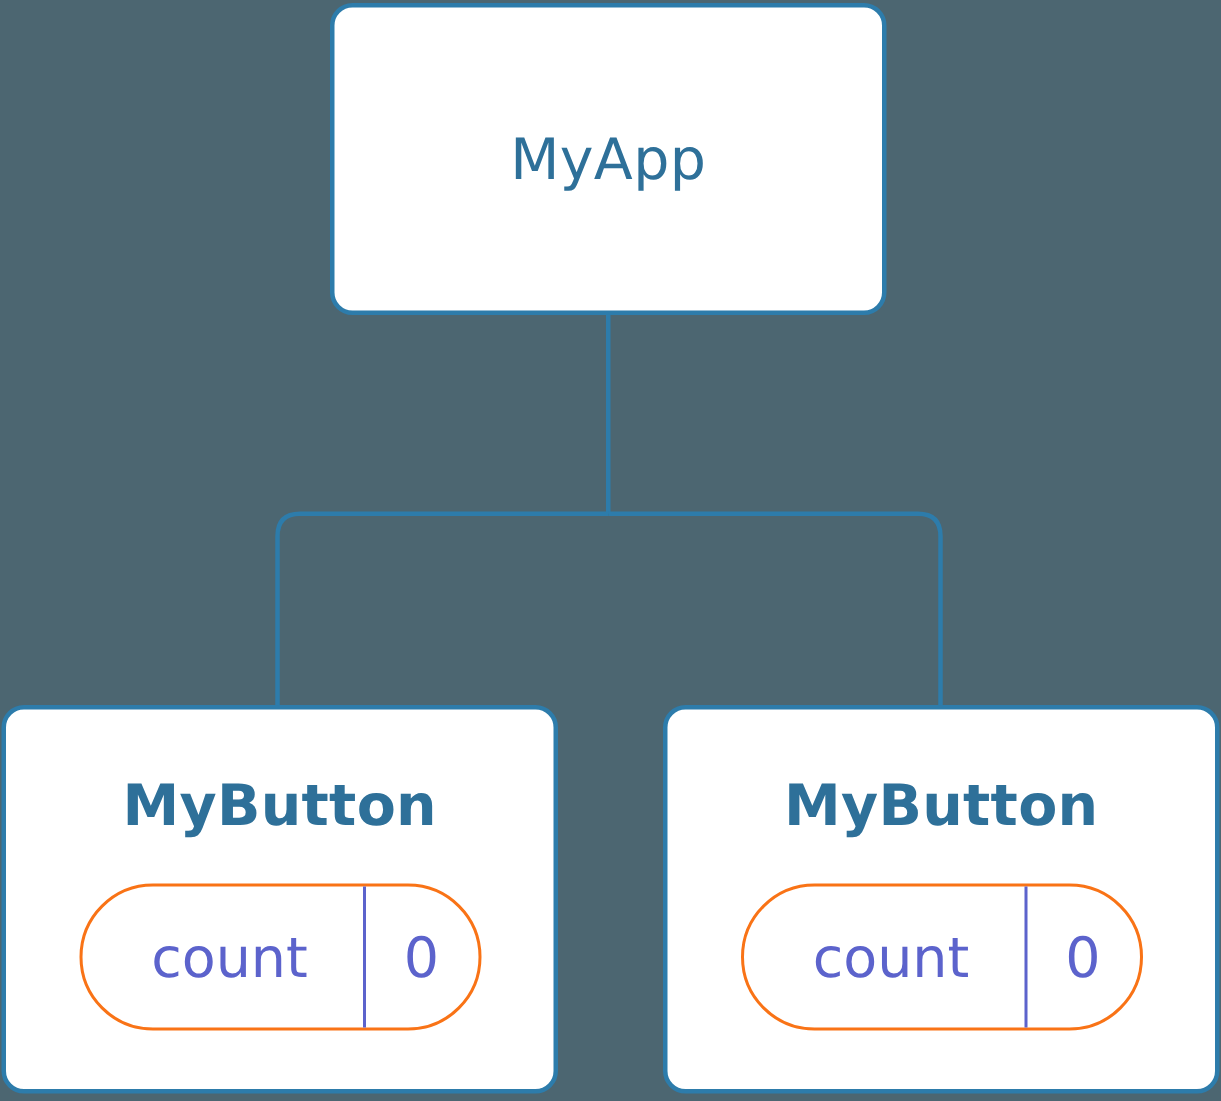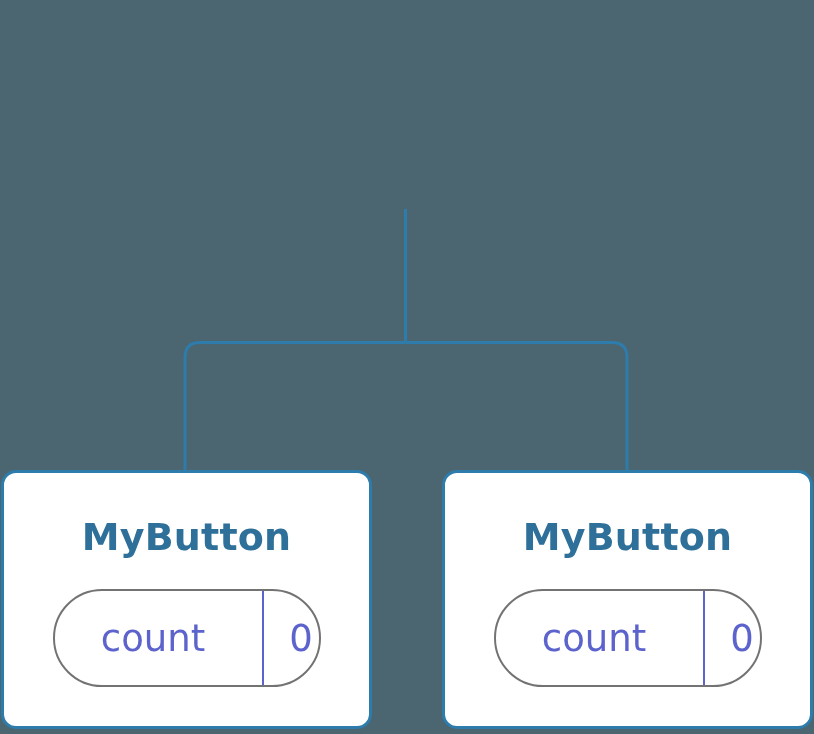--- a/index.html
+++ b/index.html
@@ -82,25 +82,24 @@
     font-weight: bold;
   }
 
   
   .state-pill {
     position: relative;
     margin-top: 33px;
     box-sizing: border-box;
     height: 98px;
     width: 268px;
-    border: 2px solid #737373;
+    border: 2px solid #f97316;
     border-radius: 49px;
     display: flex;
     align-items: stretch;
-    gap: 20px;
   }
   .state-key,
   .state-value {
     display: flex;
     align-items: center;
     justify-content: center;
     color: #5c63cc;
     font-size: 37px;
     line-height: 1;
     white-space: nowrap;
@@ -125,20 +124,23 @@
 
   <svg id="connectors" viewBox="0 0 814 734" width="814" height="734" fill="none" xmlns="http://www.w3.org/2000/svg">
 
     <path d="M405.5 209 L405.5 342.5" stroke="#2d7cab" stroke-width="3" fill="none"></path>
 
     <path d="M405.5 342.5 L200 342.5 Q185 342.5 185 357.5 L185 471" stroke="#2d7cab" stroke-width="3" fill="none" stroke-linecap="butt"></path>
 
     <path d="M405.5 342.5 L612 342.5 Q627 342.5 627 357.5 L627 471" stroke="#2d7cab" stroke-width="3" fill="none" stroke-linecap="butt"></path>
   </svg>
 
+  <div class="node" id="node-root">
+    <div class="node-title">MyApp</div>
+  </div>
 
   <div class="node child" id="node-child-0">
     <div class="node-title">MyButton</div>
 
     <div class="state-pill">
       <div class="state-key">count</div>
       <div class="state-divider"></div>
       <div class="state-value">0</div>
     </div>
   </div>

